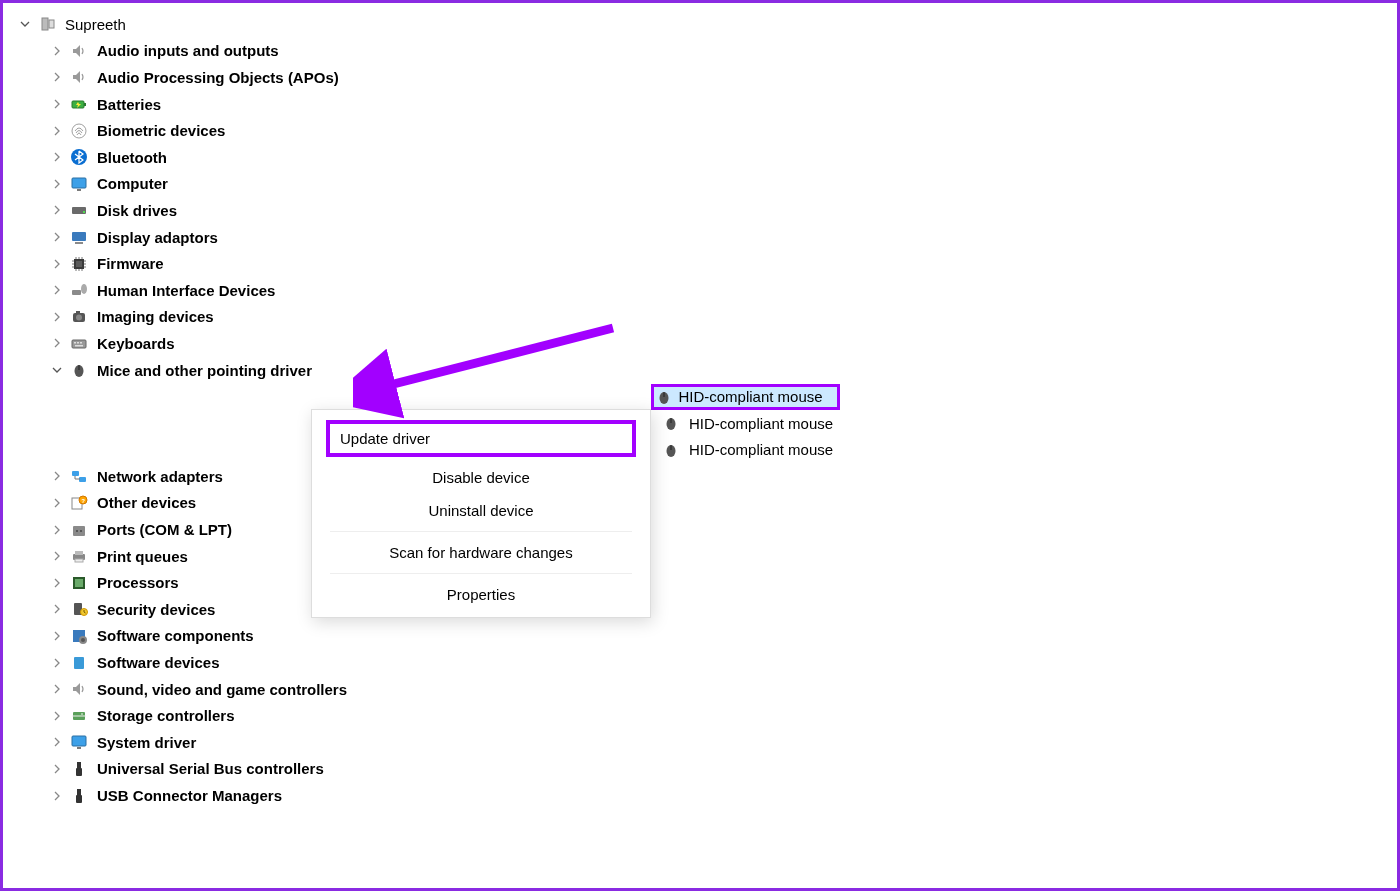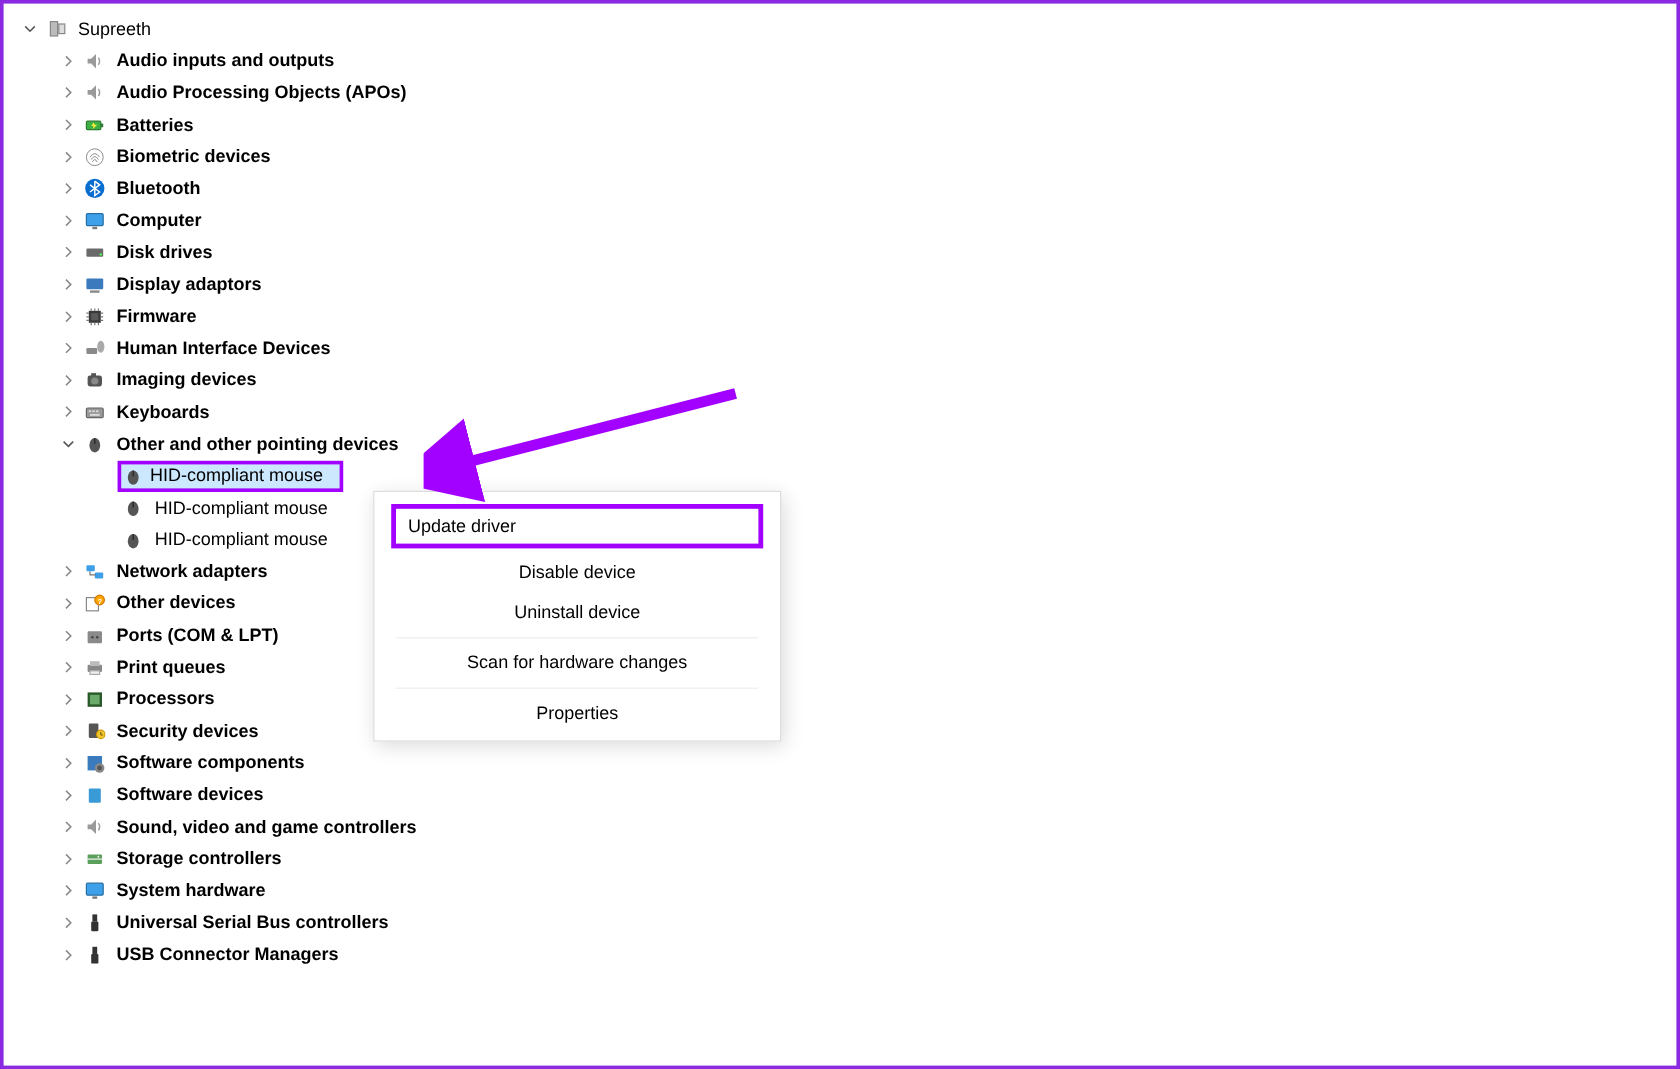--- a/index.html
+++ b/index.html
@@ -40,21 +40,21 @@
     width: 20px;
     height: 20px;
     display: inline-flex;
     align-items: center;
     justify-content: center;
   }
   .row .icon svg { width: 18px; height: 18px; }
   .row .label { padding-left: 4px; }
   .indent-0 { padding-left: 10px; }
   .indent-1 { padding-left: 42px; font-weight: bold; }
-  .indent-2 { padding-left: 74px; }
+  .indent-2 { padding-left: 74px; justify-content: center; }
 
   
   .selected-wrap {
     border: 3px solid #a200ff;
     display: inline-flex;
     align-items: center;
     background: #cce8ff;
     padding: 0 14px 0 0;
     margin-left: -3px;
   }
@@ -394,21 +394,21 @@
     <span class="expander">
         <svg width="10" height="10" viewBox="0 0 10 10">
           <path d="M1 3 L5 7 L9 3" stroke="#555" fill="none" stroke-width="1.3"></path>
         </svg>
       </span>
     <span class="icon">
         <svg viewBox="0 0 18 18">
           <use href="#i-mouse"></use>
         </svg>
       </span>
-    <span class="label">Other and other pointing devices</span>
+    <span class="label">Mice and other pointing driver</span>
   </div>
 
   <div class="row indent-2">
     <span class="expander hidden"></span>
     <span class="selected-wrap">
       <span class="icon">
           <svg viewBox="0 0 18 18">
             <use href="#i-mouse"></use>
           </svg>
         </span>
@@ -568,21 +568,21 @@
     <span class="expander">
         <svg width="10" height="10" viewBox="0 0 10 10">
           <path d="M3 1 L7 5 L3 9" stroke="#888" fill="none" stroke-width="1.3"></path>
         </svg>
       </span>
     <span class="icon">
         <svg viewBox="0 0 18 18">
           <use href="#i-monitor"></use>
         </svg>
       </span>
-    <span class="label">System hardware</span>
+    <span class="label">System driver</span>
   </div>
   <div class="row indent-1">
     <span class="expander">
         <svg width="10" height="10" viewBox="0 0 10 10">
           <path d="M3 1 L7 5 L3 9" stroke="#888" fill="none" stroke-width="1.3"></path>
         </svg>
       </span>
     <span class="icon">
         <svg viewBox="0 0 18 18">
           <use href="#i-usb"></use>

